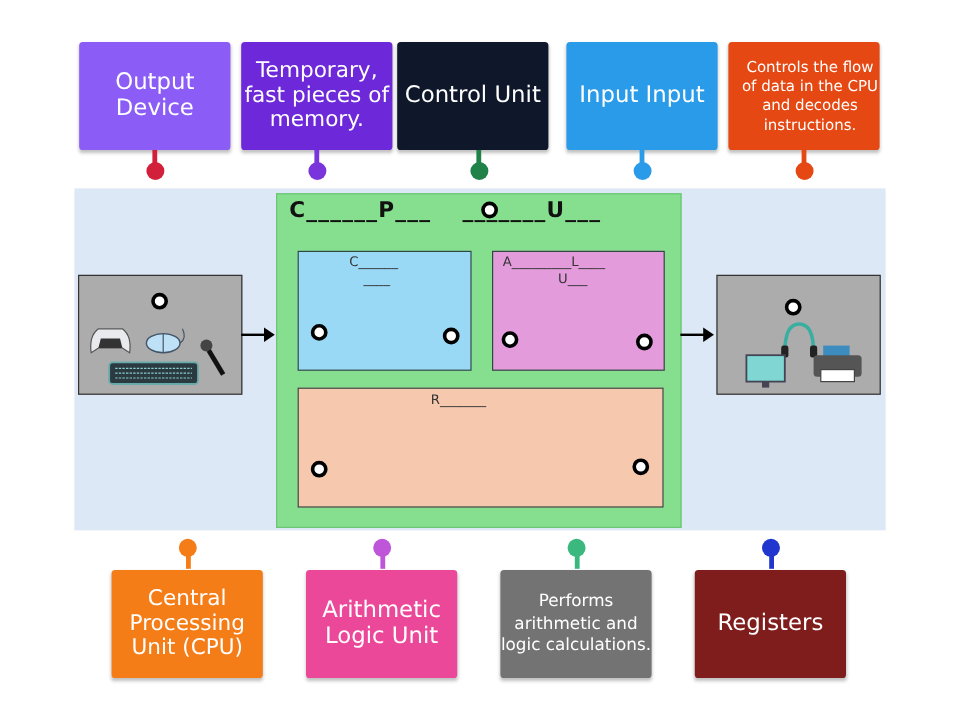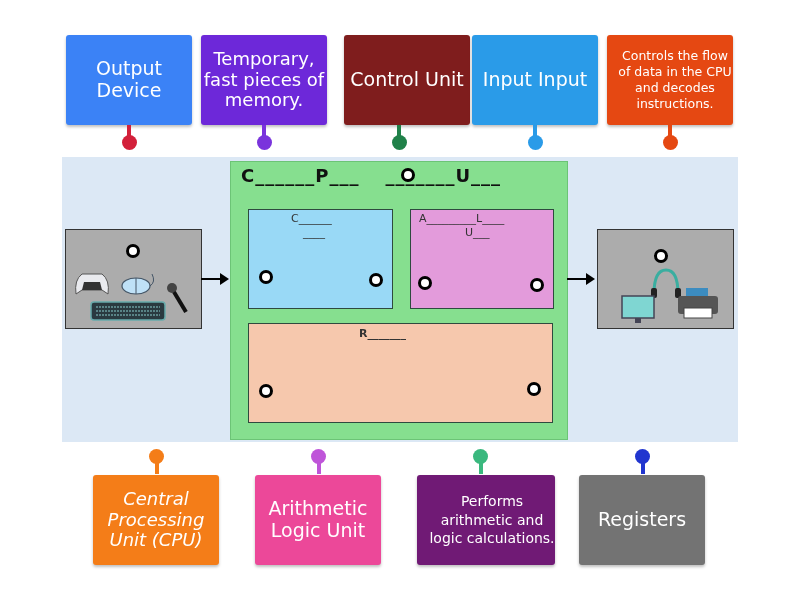--- a/index.html
+++ b/index.html
@@ -19,27 +19,27 @@
   .hole { position:absolute; width:8px; height:8px; border:3px solid #000; border-radius:50%; background:#fff; cursor:pointer; }
   .device { position:absolute; background:#acacac; border:1px solid #333; }
   .arrow { position:absolute; height:2px; background:#000; }
   .arrow::after { content:""; position:absolute; right:-2px; top:-5px; border-left:9px solid #000; border-top:6px solid transparent; border-bottom:6px solid transparent; }
 </style>
 </head>
 <body>
 
 <div class="bg-panel"></div>
 
-<div class="tile big" id="t0" style="left: 66px; top: 35px; background: #3b82f6;">
+<div class="tile big" id="t0" style="left: 66px; top: 35px; background: #8b5cf6;">
     <span>Output Device</span>
   </div>
 <div class="tile big" id="t1" style="left: 201px; top: 35px; background: #6d28d9;">
     <span style="font-size:18px;">Temporary, fast pieces of memory.</span>
   </div>
-<div class="tile big" id="t2" style="left: 344px; top: 35px; background: #7f1d1d;">
+<div class="tile big" id="t2" style="left: 331px; top: 35px; background: #0f172a;">
     <span>Control Unit</span>
   </div>
 <div class="tile big" id="t3" style="left: 472px; top: 35px; background: rgb(42, 155, 232);">
     <span>Input Input</span>
   </div>
 <div class="tile small" id="t4" style="left: 607px; top: 35px; background: rgb(229, 72, 18);">
     <span>Controls the flow of data in the CPU and decodes instructions.</span>
   </div>
 
 <div class="pin-stem" id="ps0" style="left: 127px; top: 125px; background: rgb(211, 32, 58);"></div>
@@ -89,21 +89,21 @@
 <div class="hole" style="left:259px;top:270px;"></div>
 <div class="hole" style="left:369px;top:273px;"></div>
 
 <div class="sub" style="left:410px;top:209px;width:142px;height:98px;background:#e39bdb;"></div>
 <div class="sub-label" style="left:419px;top:212px;">A_________L____</div>
 <div class="sub-label" style="left:465px;top:226px;">U___</div>
 <div class="hole" style="left:418px;top:276px;"></div>
 <div class="hole" style="left:530px;top:278px;"></div>
 
 <div class="sub" style="left:248px;top:323px;width:303px;height:98px;background:#f6c8ad;"></div>
-<div class="sub-label" style="left:359px;top:327px;font-weight:bold;">R_______</div>
+<div class="sub-label" style="left:359px;top:327px;">R_______</div>
 <div class="hole" style="left:259px;top:384px;"></div>
 <div class="hole" style="left:527px;top:382px;"></div>
 
 <div class="arrow" style="left:567px;top:278px;width:26px;"></div>
 <div class="device" style="left:597px;top:229px;width:135px;height:98px;">
   <svg width="135" height="98">
     <g>
       <path d="M56 64 Q56 40 68 40 Q80 40 80 64" fill="none" stroke="#3aaea0" stroke-width="3"></path>
       <rect x="53" y="58" width="6" height="10" rx="2" fill="#222"></rect>
       <rect x="77" y="58" width="6" height="10" rx="2" fill="#222"></rect>
@@ -124,23 +124,23 @@
 <div class="pin-dot" id="bd0" style="left: 149px; top: 449px; background: rgb(244, 125, 24);"></div>
 <div class="pin-stem" id="bs0" style="left: 155px; top: 462px; background: rgb(244, 125, 24);"></div>
 <div class="pin-dot" id="bd1" style="left: 311px; top: 449px; background: rgb(191, 85, 217);"></div>
 <div class="pin-stem" id="bs1" style="left: 317px; top: 462px; background: rgb(191, 85, 217);"></div>
 <div class="pin-dot" id="bd2" style="left: 473px; top: 449px; background: rgb(58, 184, 126);"></div>
 <div class="pin-stem" id="bs2" style="left: 479px; top: 462px; background: rgb(58, 184, 126);"></div>
 <div class="pin-dot" id="bd3" style="left: 635px; top: 449px; background: rgb(33, 53, 207);"></div>
 <div class="pin-stem" id="bs3" style="left: 641px; top: 462px; background: rgb(33, 53, 207);"></div>
 
 <div class="tile big" id="b0" style="left: 93px; top: 475px; background: rgb(244, 125, 24);">
-    <span style="font-size:18px;font-style:italic;">Central Processing Unit (CPU)</span>
+    <span style="font-size:18px;">Central Processing Unit (CPU)</span>
   </div>
 <div class="tile big" id="b1" style="left: 255px; top: 475px; background: #ec4899;">
     <span>Arithmetic Logic Unit</span>
   </div>
-<div class="tile mid" id="b2" style="left: 417px; top: 475px; background: #701a75; padding-left: 12px;">
+<div class="tile mid" id="b2" style="left: 417px; top: 475px; background: #737373;">
     <span>Performs arithmetic and logic calculations.</span>
   </div>
-<div class="tile big" id="b3" style="left: 579px; top: 475px; background: #737373;">
+<div class="tile big" id="b3" style="left: 579px; top: 475px; background: #7f1d1d;">
     <span>Registers</span>
   </div>
 
 </body></html>

